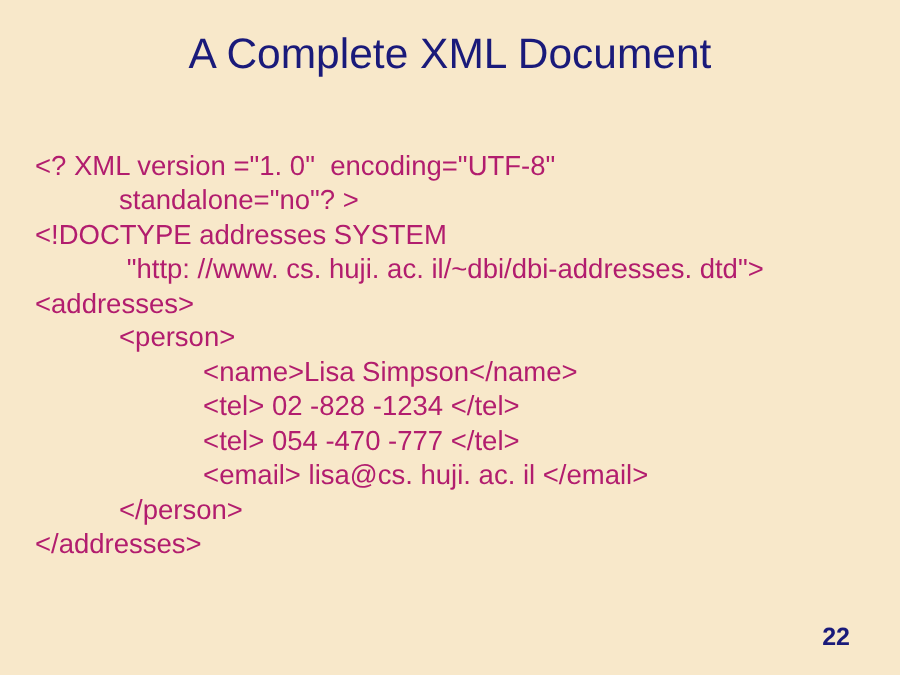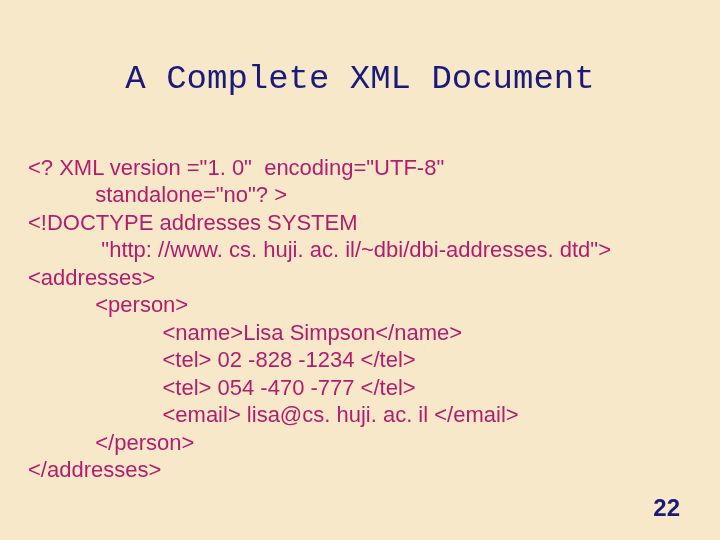--- a/index.html
+++ b/index.html
@@ -11,42 +11,42 @@
       font-family: Arial, Helvetica, sans-serif;
       overflow: hidden;
     }
     .slide {
       width: 720px;
       height: 540px;
       position: relative;
       box-sizing: border-box;
     }
     .title {
-      font-family: Liberation Mono, monospace;
+      font-family: Liberation Sans, sans-serif;
       font-size: 34px;
       color: #1a1a7a;
       text-align: center;
-      padding-top: 60px;
+      padding-top: 24px;
       padding-bottom: 28px;
       font-weight: 500;
     }
     .code {
       font-family: Arial, Helvetica, sans-serif;
       font-size: 22px;
       color: #b21d6e;
       line-height: 1.25;
       margin-left: 28px;
       white-space: pre;
     }
     .pagenum {
       position: absolute;
       bottom: 18px;
       right: 40px;
       font-family: "Comic Sans MS", "Comic Sans", cursive, sans-serif;
-      font-size: 24px;
+      font-size: 20px;
       font-weight: 700;
       color: #1a1a7a;
     }
   </style>
 </head>
 <body>
 
 <div class="slide">
   <div class="title">A Complete XML Document</div>
   <div class="code">

